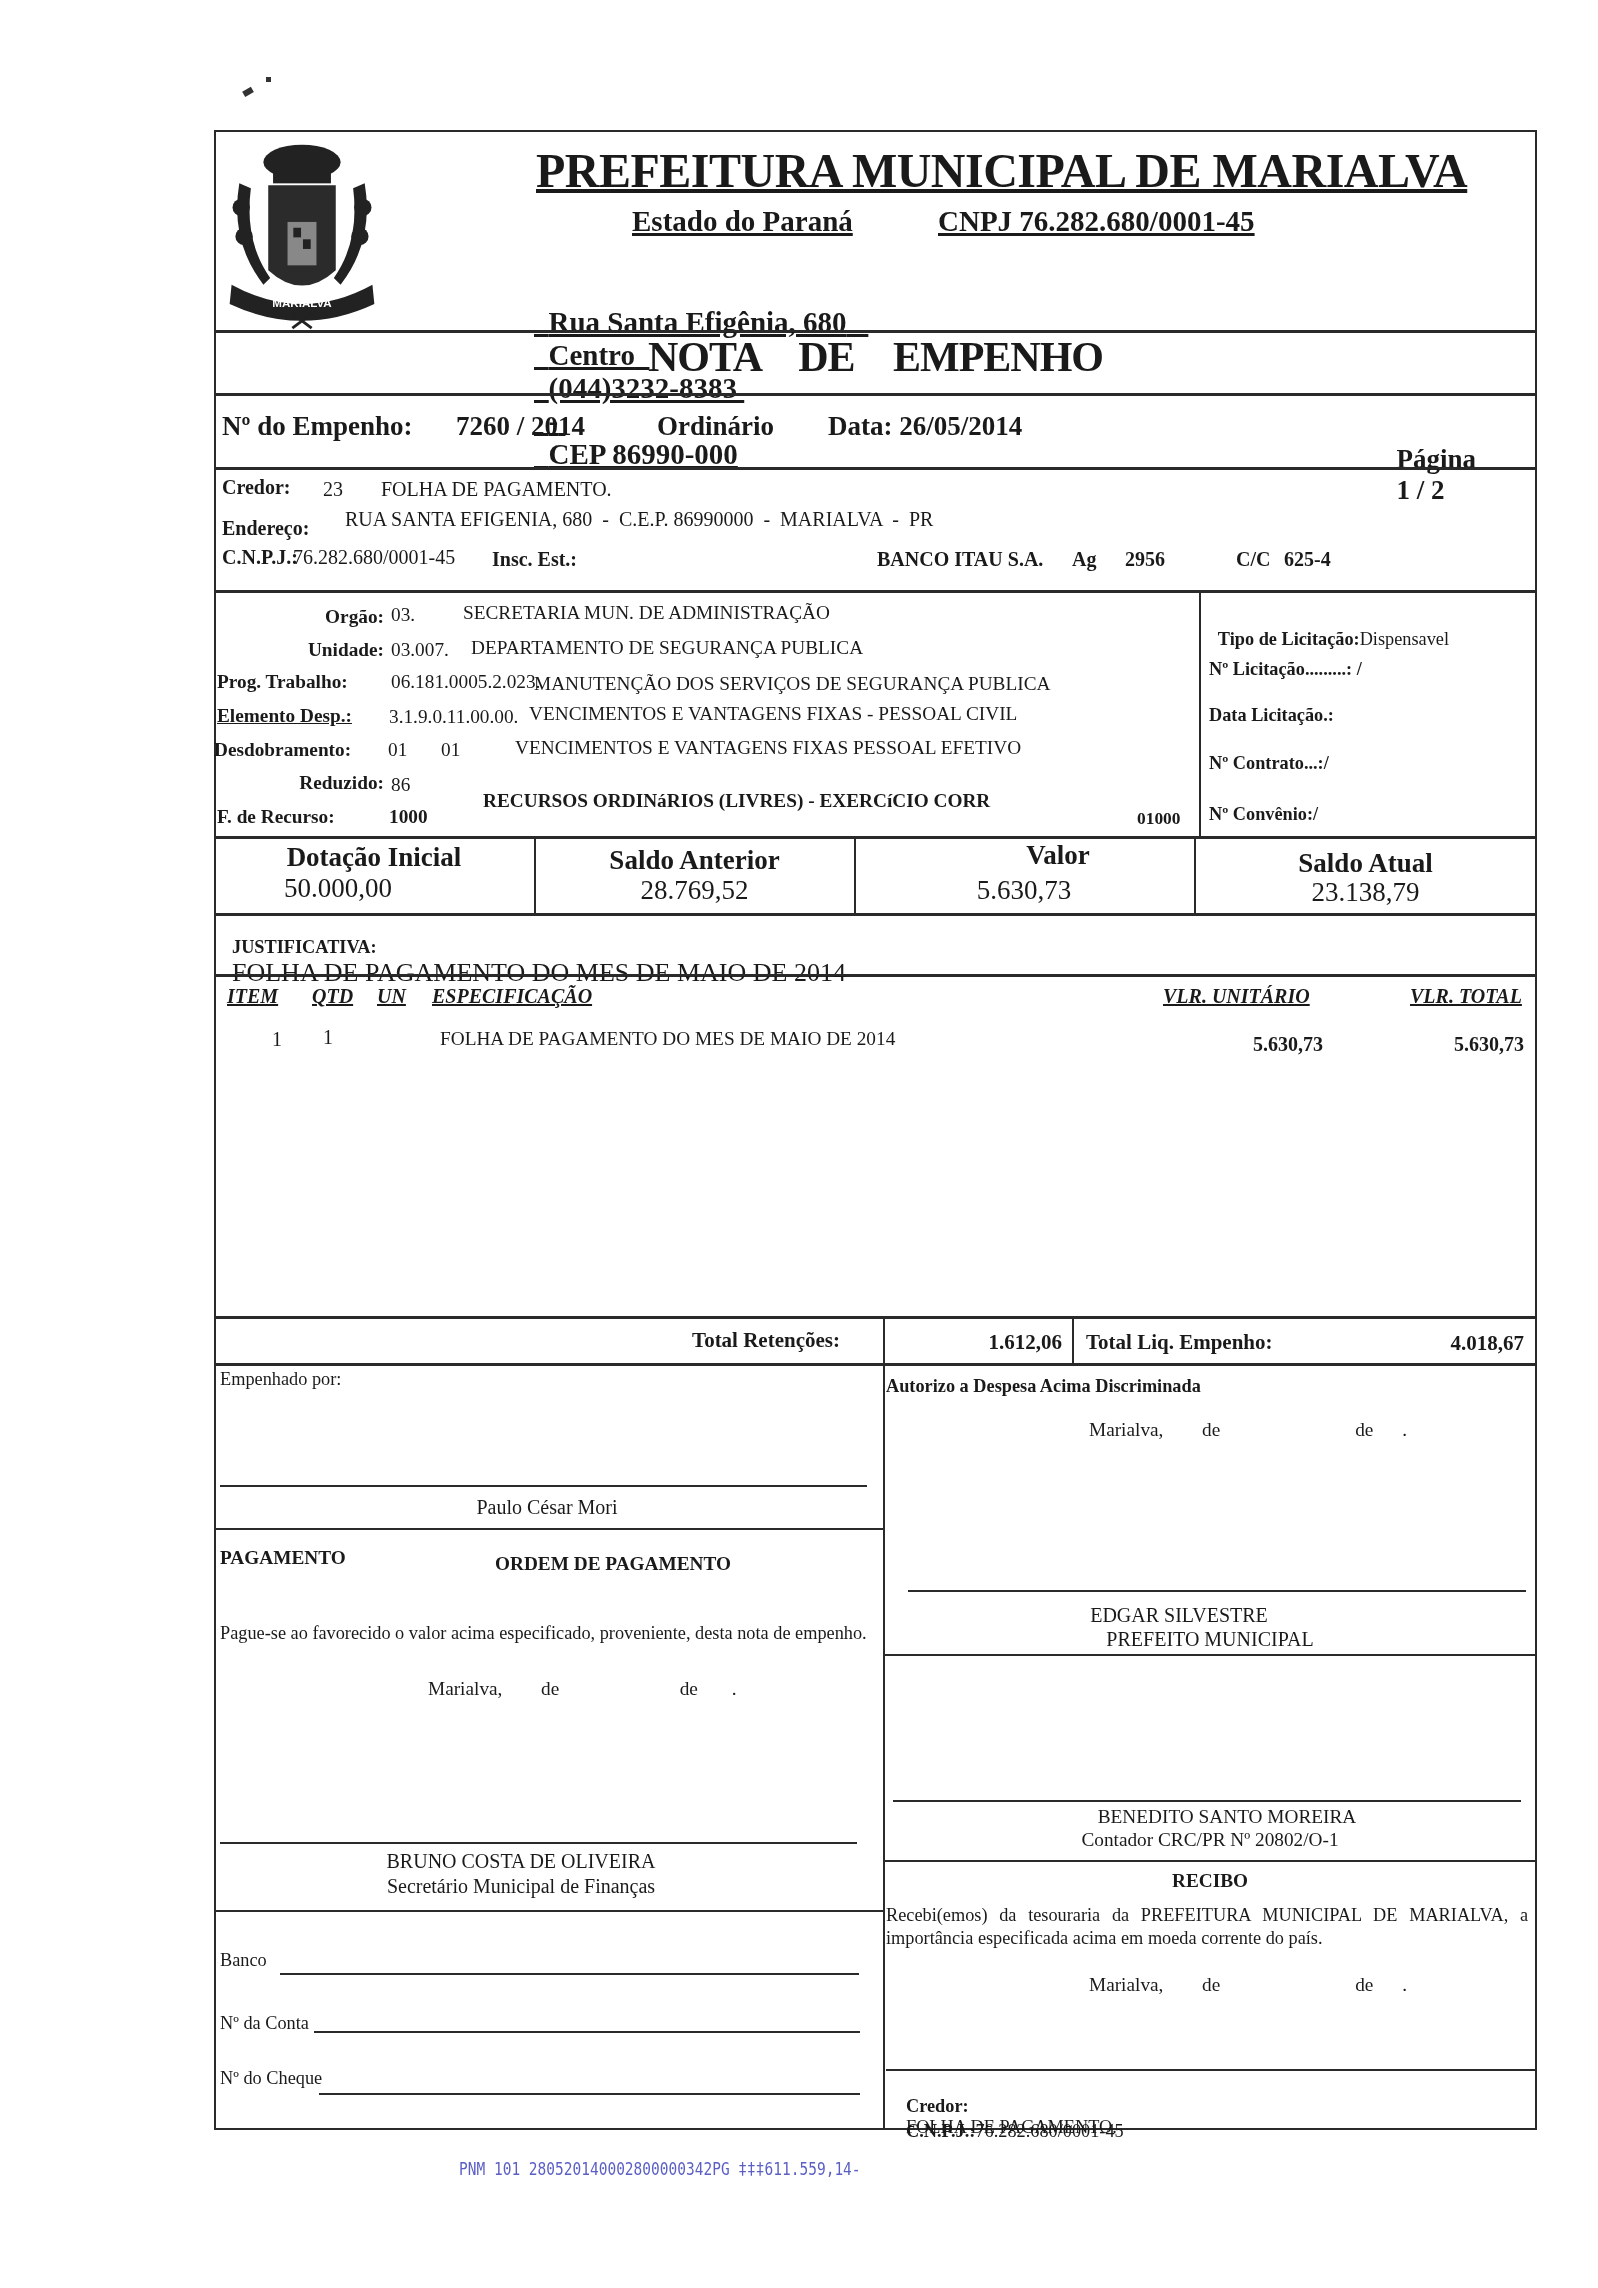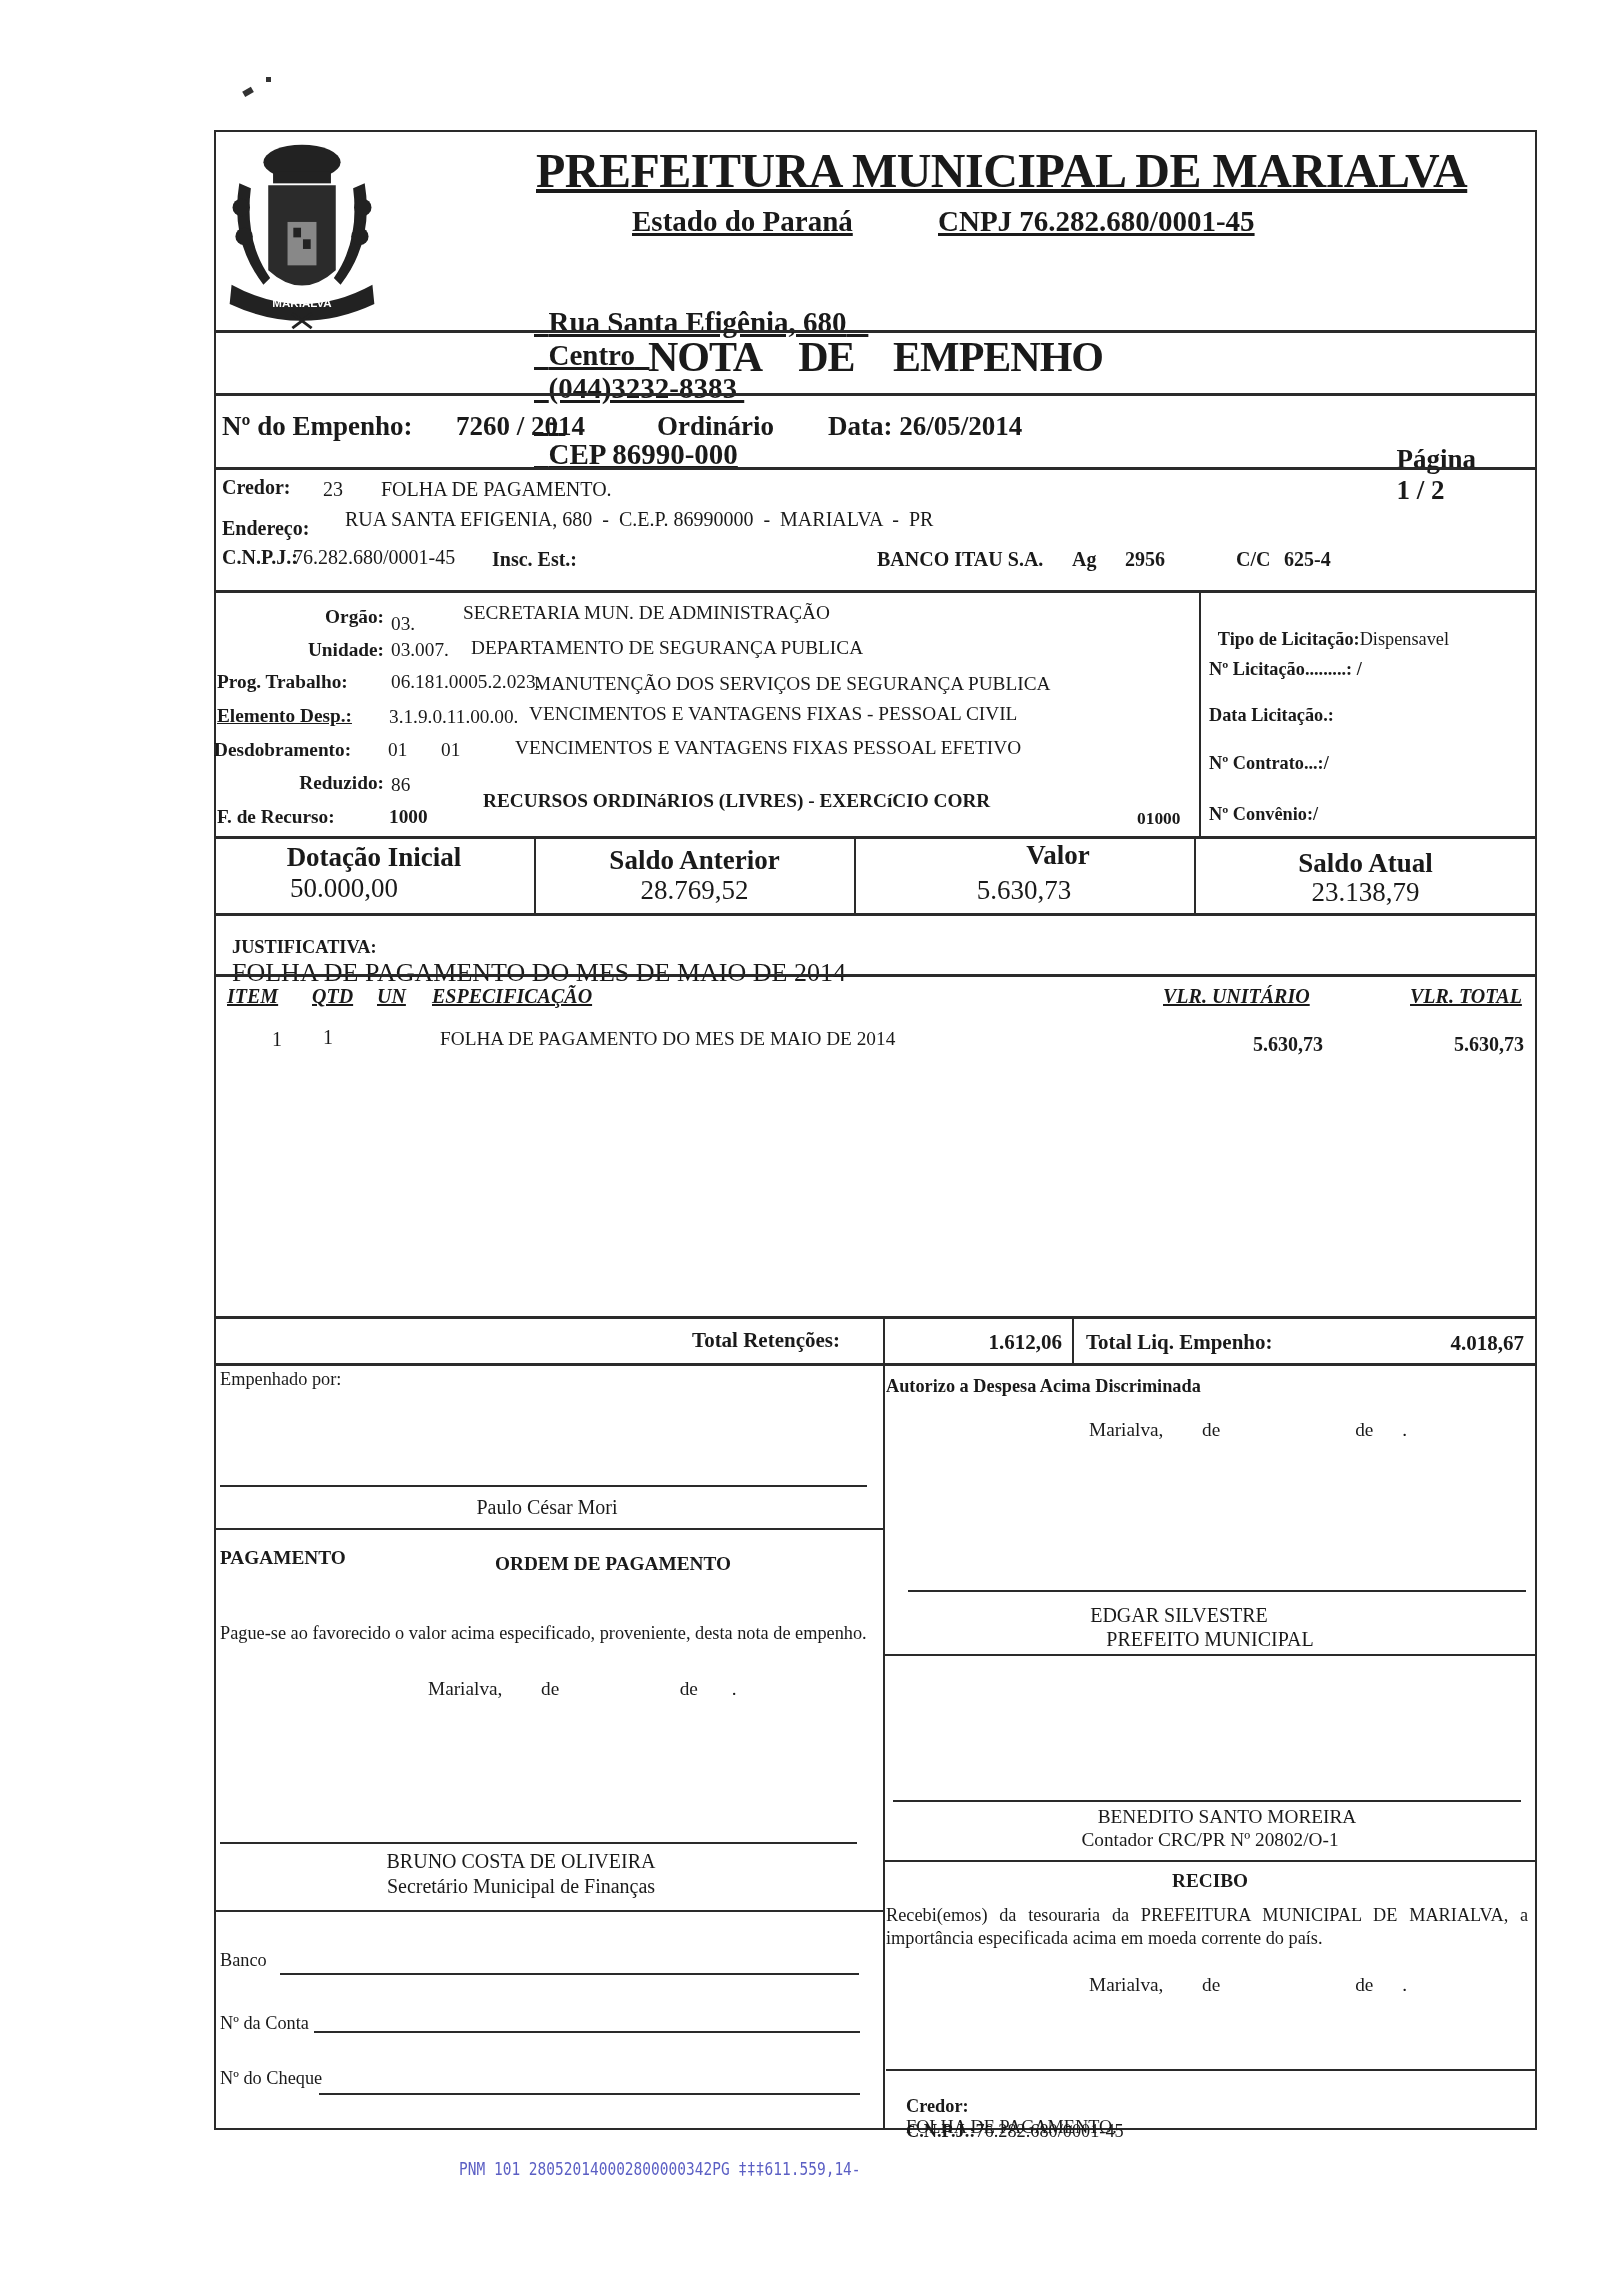--- a/index.html
+++ b/index.html
@@ -93,21 +93,21 @@
 <div class="abs lbl" style="left:877px;top:548px;">BANCO ITAU S.A.</div>
 <div class="abs lbl" style="left:1072px;top:548px;">Ag</div>
 <div class="abs lbl" style="left:1125px;top:548px;">2956</div>
 <div class="abs lbl" style="left:1236px;top:548px;">C/C</div>
 <div class="abs lbl" style="left:1284px;top:548px;">625-4</div>
 
 <div class="frame" style="left:214px;top:590px;width:1323px;height:249px;"></div>
 <div class="vline" style="left:1199px;top:590px;height:249px;"></div>
 
 <div class="abs lbl2 right" style="left:214px;top:606px;width:170px;">Orgão:</div>
-<div class="abs val2" style="left:391px;top:604px;margin-top:9px;">03.</div>
+<div class="abs val2" style="left:391px;top:604px;">03.</div>
 <div class="abs val2" style="left:463px;top:602px;">SECRETARIA MUN. DE ADMINISTRAÇÃO</div>
 
 <div class="abs lbl2 right" style="left:214px;top:639px;width:170px;">Unidade:</div>
 <div class="abs val2" style="left:391px;top:639px;">03.007.</div>
 <div class="abs val2" style="left:471px;top:637px;">DEPARTAMENTO DE SEGURANÇA PUBLICA</div>
 
 <div class="abs lbl2" style="left:217px;top:671px;">Prog. Trabalho:</div>
 <div class="abs val2" style="left:391px;top:671px;">06.181.0005.2.023.</div>
 <div class="abs val2" style="left:534px;top:673px;">MANUTENÇÃO DOS SERVIÇOS DE SEGURANÇA PUBLICA</div>
 
@@ -135,21 +135,21 @@
 <div class="abs lbl2" style="left:1209px;top:705px;font-size:18.3px;">Data Licitação.:</div>
 <div class="abs lbl2" style="left:1209px;top:753px;font-size:18.3px;">Nº Contrato...:/</div>
 <div class="abs lbl2" style="left:1209px;top:804px;font-size:18.3px;">Nº Convênio:/</div>
 
 <div class="frame" style="left:214px;top:836px;width:1323px;height:80px;"></div>
 <div class="vline" style="left:534px;top:836px;height:80px;"></div>
 <div class="vline" style="left:854px;top:836px;height:80px;"></div>
 <div class="vline" style="left:1194px;top:836px;height:80px;"></div>
 
 <div class="abs box-head" style="left:214px;top:842px;width:320px;">Dotação Inicial</div>
-<div class="abs box-val" style="left:216px;top:873px;width:256px;">50.000,00</div>
+<div class="abs box-val" style="left:210px;top:873px;width:256px;">50.000,00</div>
 <div class="abs box-head" style="left:534px;top:845px;width:321px;">Saldo Anterior</div>
 <div class="abs box-val" style="left:534px;top:875px;width:321px;">28.769,52</div>
 <div class="abs box-head" style="left:854px;top:840px;width:408px;">Valor</div>
 <div class="abs box-val" style="left:854px;top:875px;width:340px;">5.630,73</div>
 <div class="abs box-head" style="left:1194px;top:848px;width:343px;">Saldo Atual</div>
 <div class="abs box-val" style="left:1194px;top:877px;width:343px;">23.138,79</div>
 
 <div class="frame" style="left:214px;top:913px;width:1323px;height:64px;"></div>
 <div class="abs" style="left:224px;top:919px;white-space:pre;">
   <span class="b" style="font-size:18.3px;">JUSTIFICATIVA:</span>

